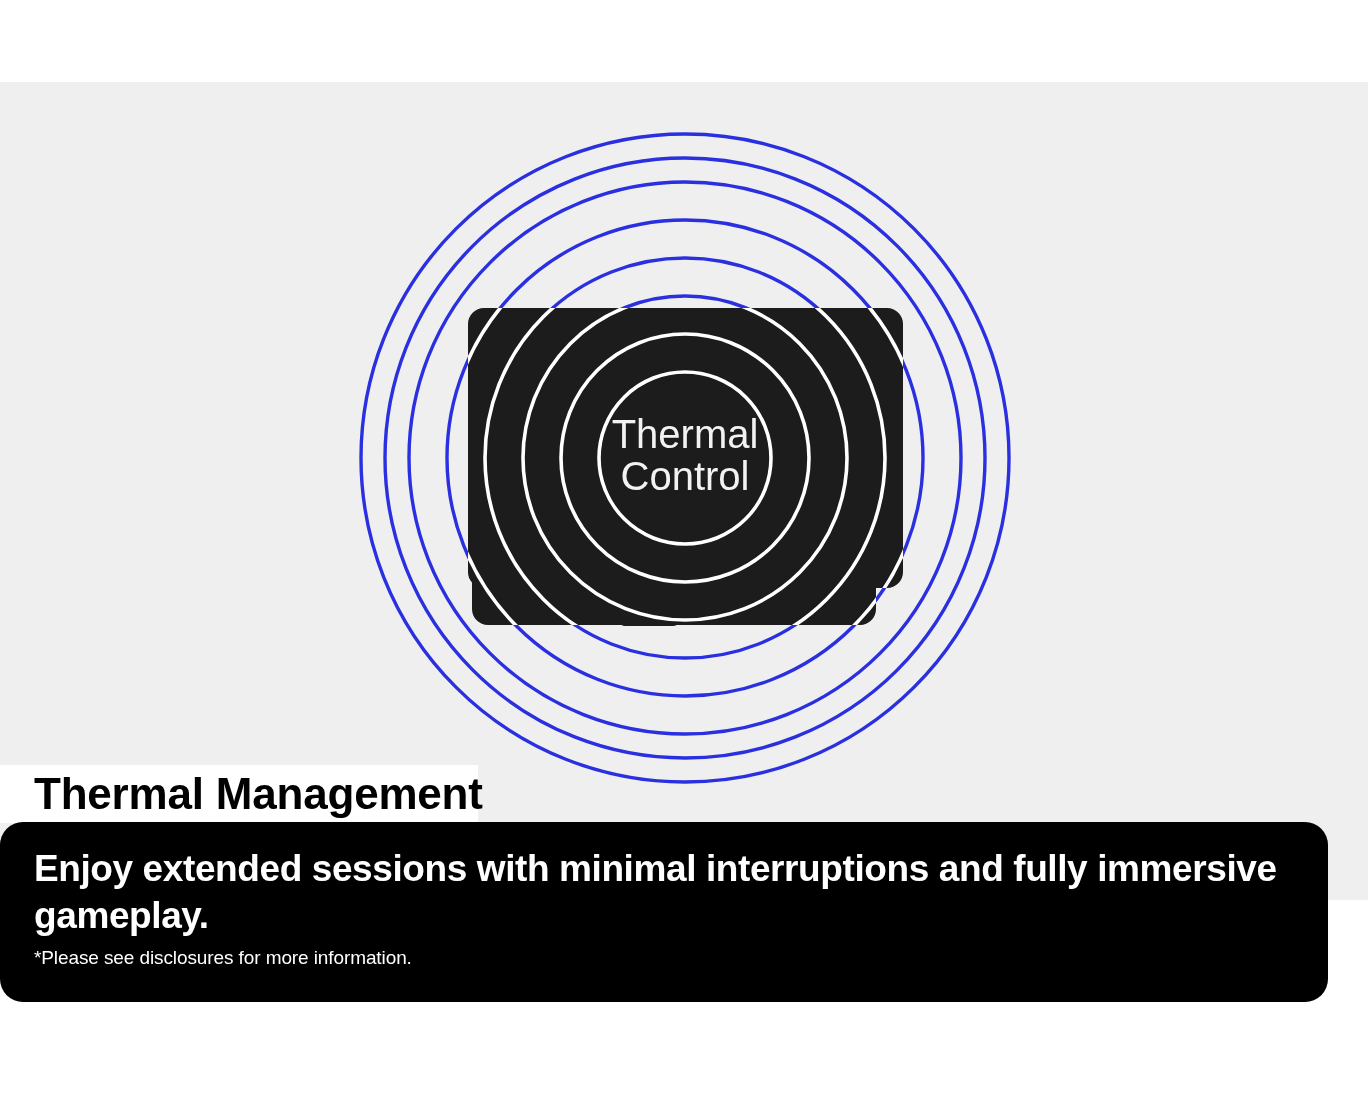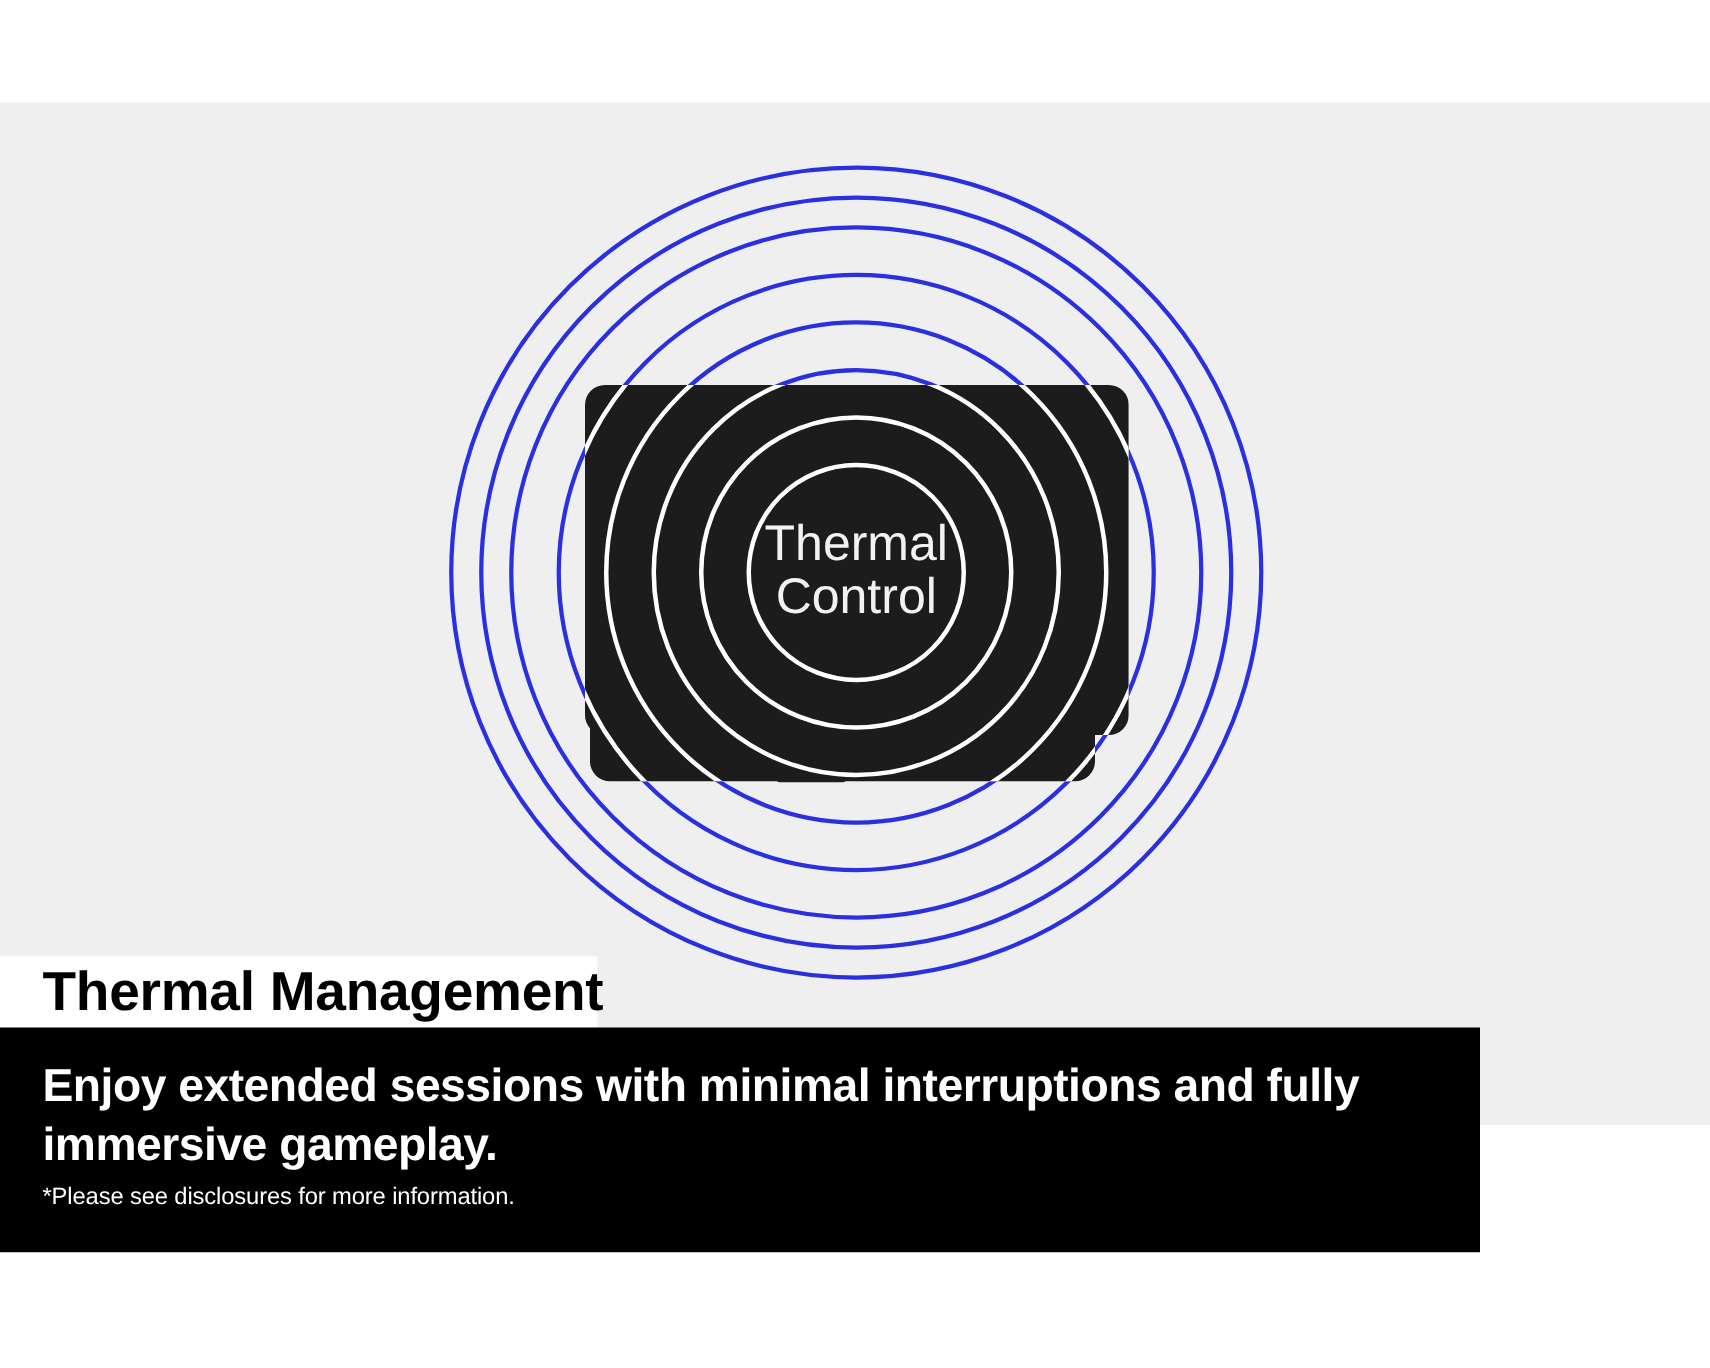--- a/index.html
+++ b/index.html
@@ -69,25 +69,26 @@
     letter-spacing: -0.2px;
     line-height: 1;
     white-space: nowrap;
   }
 
   
   .caption-band {
     position: absolute;
     left: 0;
     top: 822px;
-    width: 1184px;
+    width: 1328px;
     height: 180px;
     background: #000000;
     box-sizing: border-box;
     padding: 24px 34px 0 34px;
+    border-radius: 23px;
   }
   .caption-headline {
     font-size: 37px;
     font-weight: 700;
     color: #ffffff;
     line-height: 1.26;
     letter-spacing: -0.4px;
     margin: 0;
     max-width: 1310px;
   }

